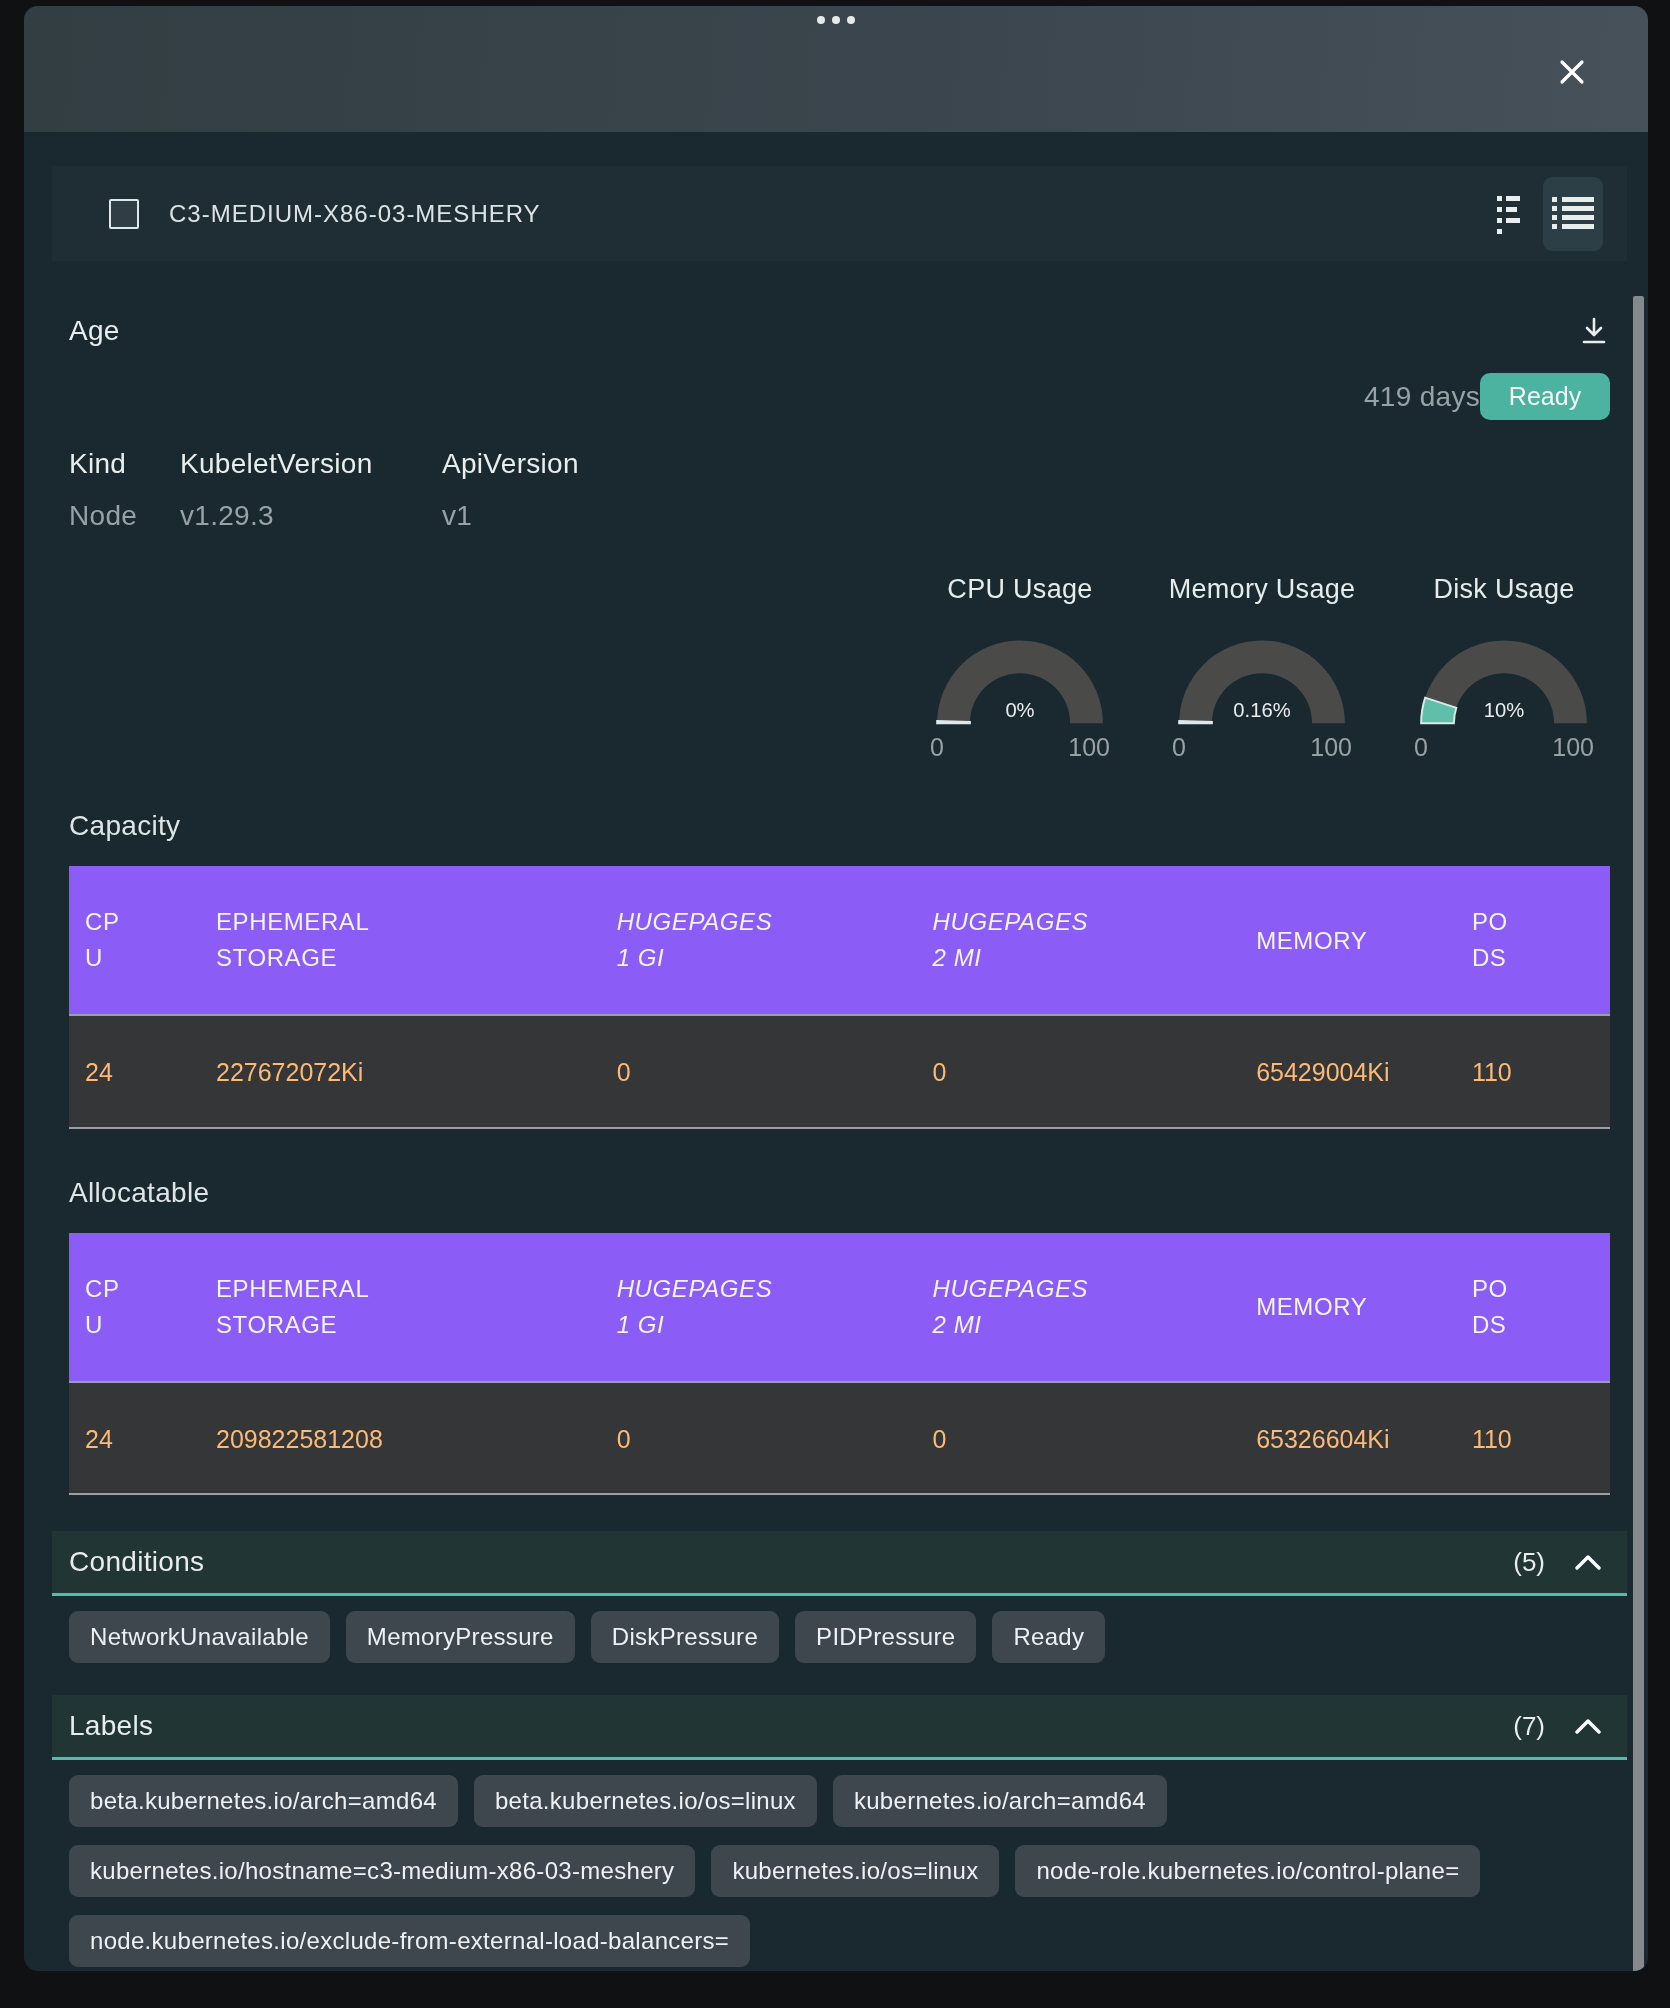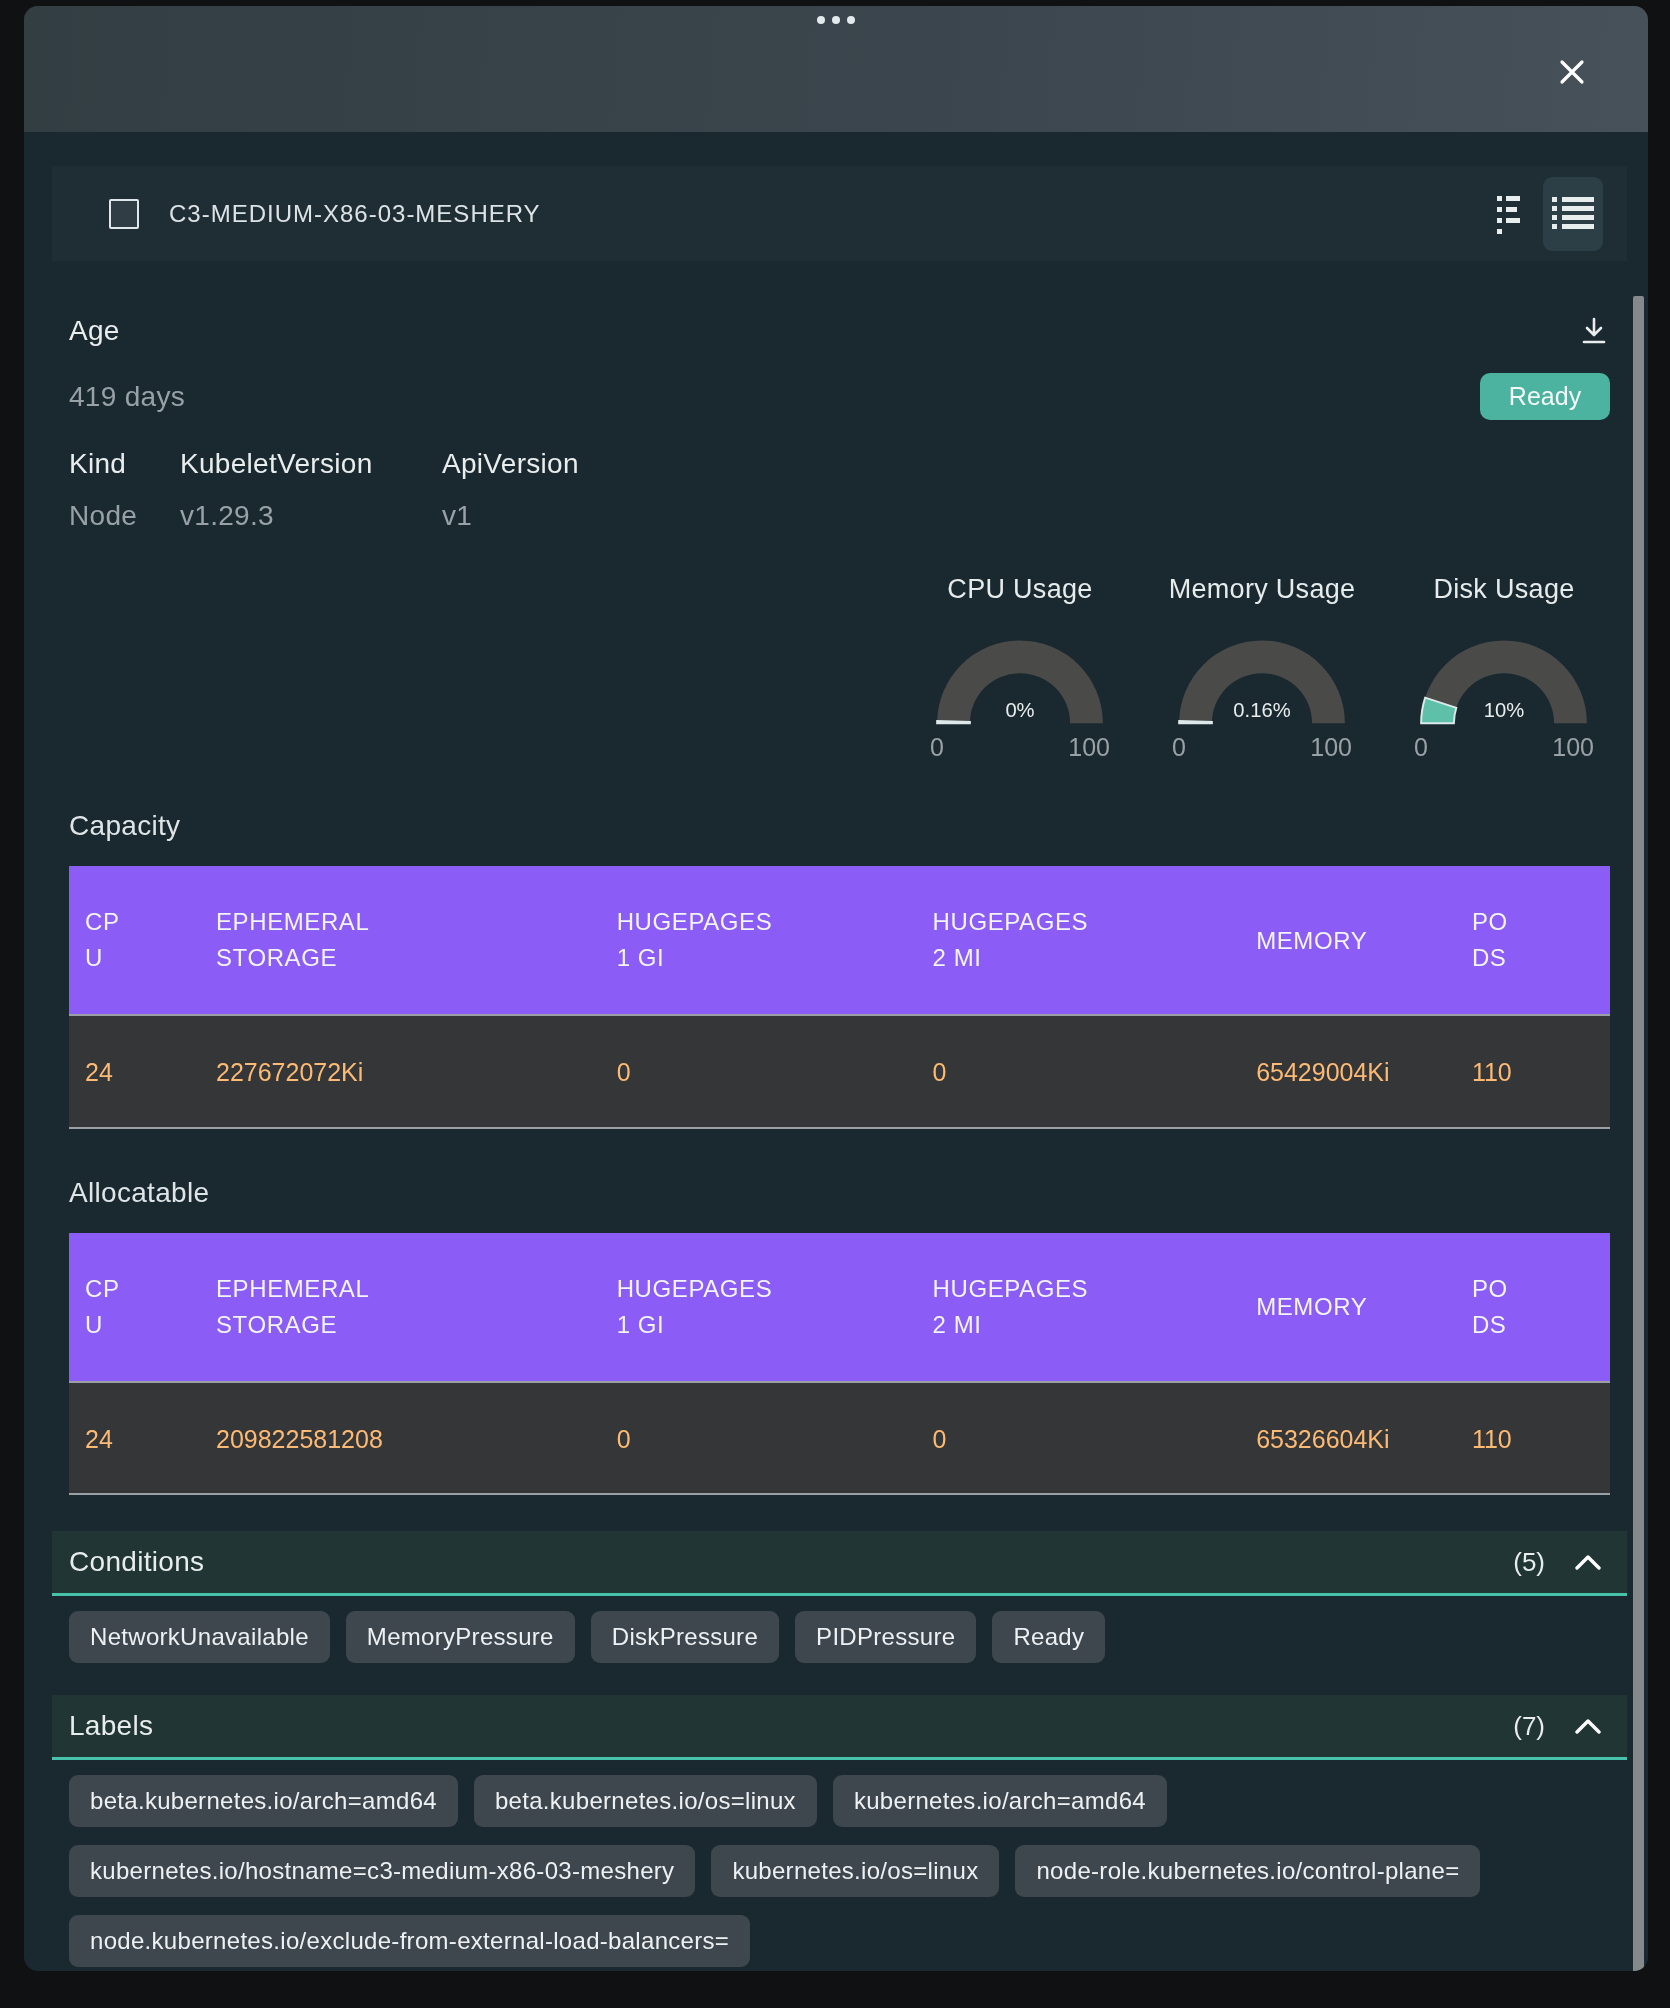--- a/index.html
+++ b/index.html
@@ -56,21 +56,21 @@
   .band-spacer { flex:1; }
   .icon-btn { background:none; border:none; cursor:pointer; padding:0; display:flex; align-items:center; justify-content:center; }
   .icon-btn.plain { margin-right:22px; }
   .icon-btn.active-bg {
     width:60px; height:74px; background:#2c3e46; border-radius:9px;
   }
   
   .content { padding:0 17px; }
   .age-row { margin-top:54px; display:flex; justify-content:space-between; align-items:flex-start; }
   .h-label { font-size:28px; font-weight:500; color:#e9edee; letter-spacing:0.3px; }
-  .value-row { margin-top:26px; display:flex; justify-content:space-between; align-items:center; }
+  .value-row { margin-top:26px; display:flex; justify-content:flex-end; align-items:center; }
   .muted { font-size:28px; color:#97a1a6; letter-spacing:0.3px; }
   .status-badge {
     min-width:130px; height:47px; padding:0 28px;
     background:#4cb3a1; color:#f4f9f8;
     border-radius:10px; font-size:25px;
     display:flex; align-items:center; justify-content:center;
   }
   .meta-grid { margin-top:28px; }
   .meta-row { display:grid; grid-template-columns:111px 262px 1fr; }
   .meta-row.labels { margin-bottom:20px; }
@@ -86,21 +86,21 @@
   table { width:100%; border-collapse:collapse; margin-top:24px; table-layout:fixed; }
   col.c1{width:8.5%} col.c2{width:26%} col.c3{width:20.5%} col.c4{width:21%} col.c5{width:14%} col.c6{width:10%}
   thead tr { background:#8b5cf6; }
   th { font-size:24px; font-weight:400; color:#f2f4f5; text-align:left;
        padding:38px 16px; line-height:1.5; letter-spacing:0.6px; vertical-align:middle; }
   tbody tr { background:#343638; border-top:2px solid #9aa0a4; border-bottom:2px solid #9aa0a4; }
   td { font-size:25px; color:#fdba74; padding:36px 16px; line-height:1.45; vertical-align:middle; }
   th .constrain, td .constrain { display:inline-block; vertical-align:middle; }
   th.break2 .constrain { max-width:2.7ch; word-break:break-all; }
   th.break10 .constrain { max-width:10ch; }
-  th.break12 .constrain { max-width:12ch; }
+  th.break12 .constrain { max-width:12ch;font-style:italic; }
   th.break3 .constrain { max-width:3.8ch; word-break:break-all; }
   td.memcell .constrain { max-width:9.6ch; word-break:break-all; }
   
   .section-band {
     margin-top:36px; height:65px;
     background:#213534; border-bottom:3px solid #47c3ab;
     display:flex; align-items:center; padding:0 26px 0 17px;
   }
   .section-band.second { margin-top:32px; }
   .band-title { font-size:28px; color:#e7ecec; letter-spacing:0.3px; }

